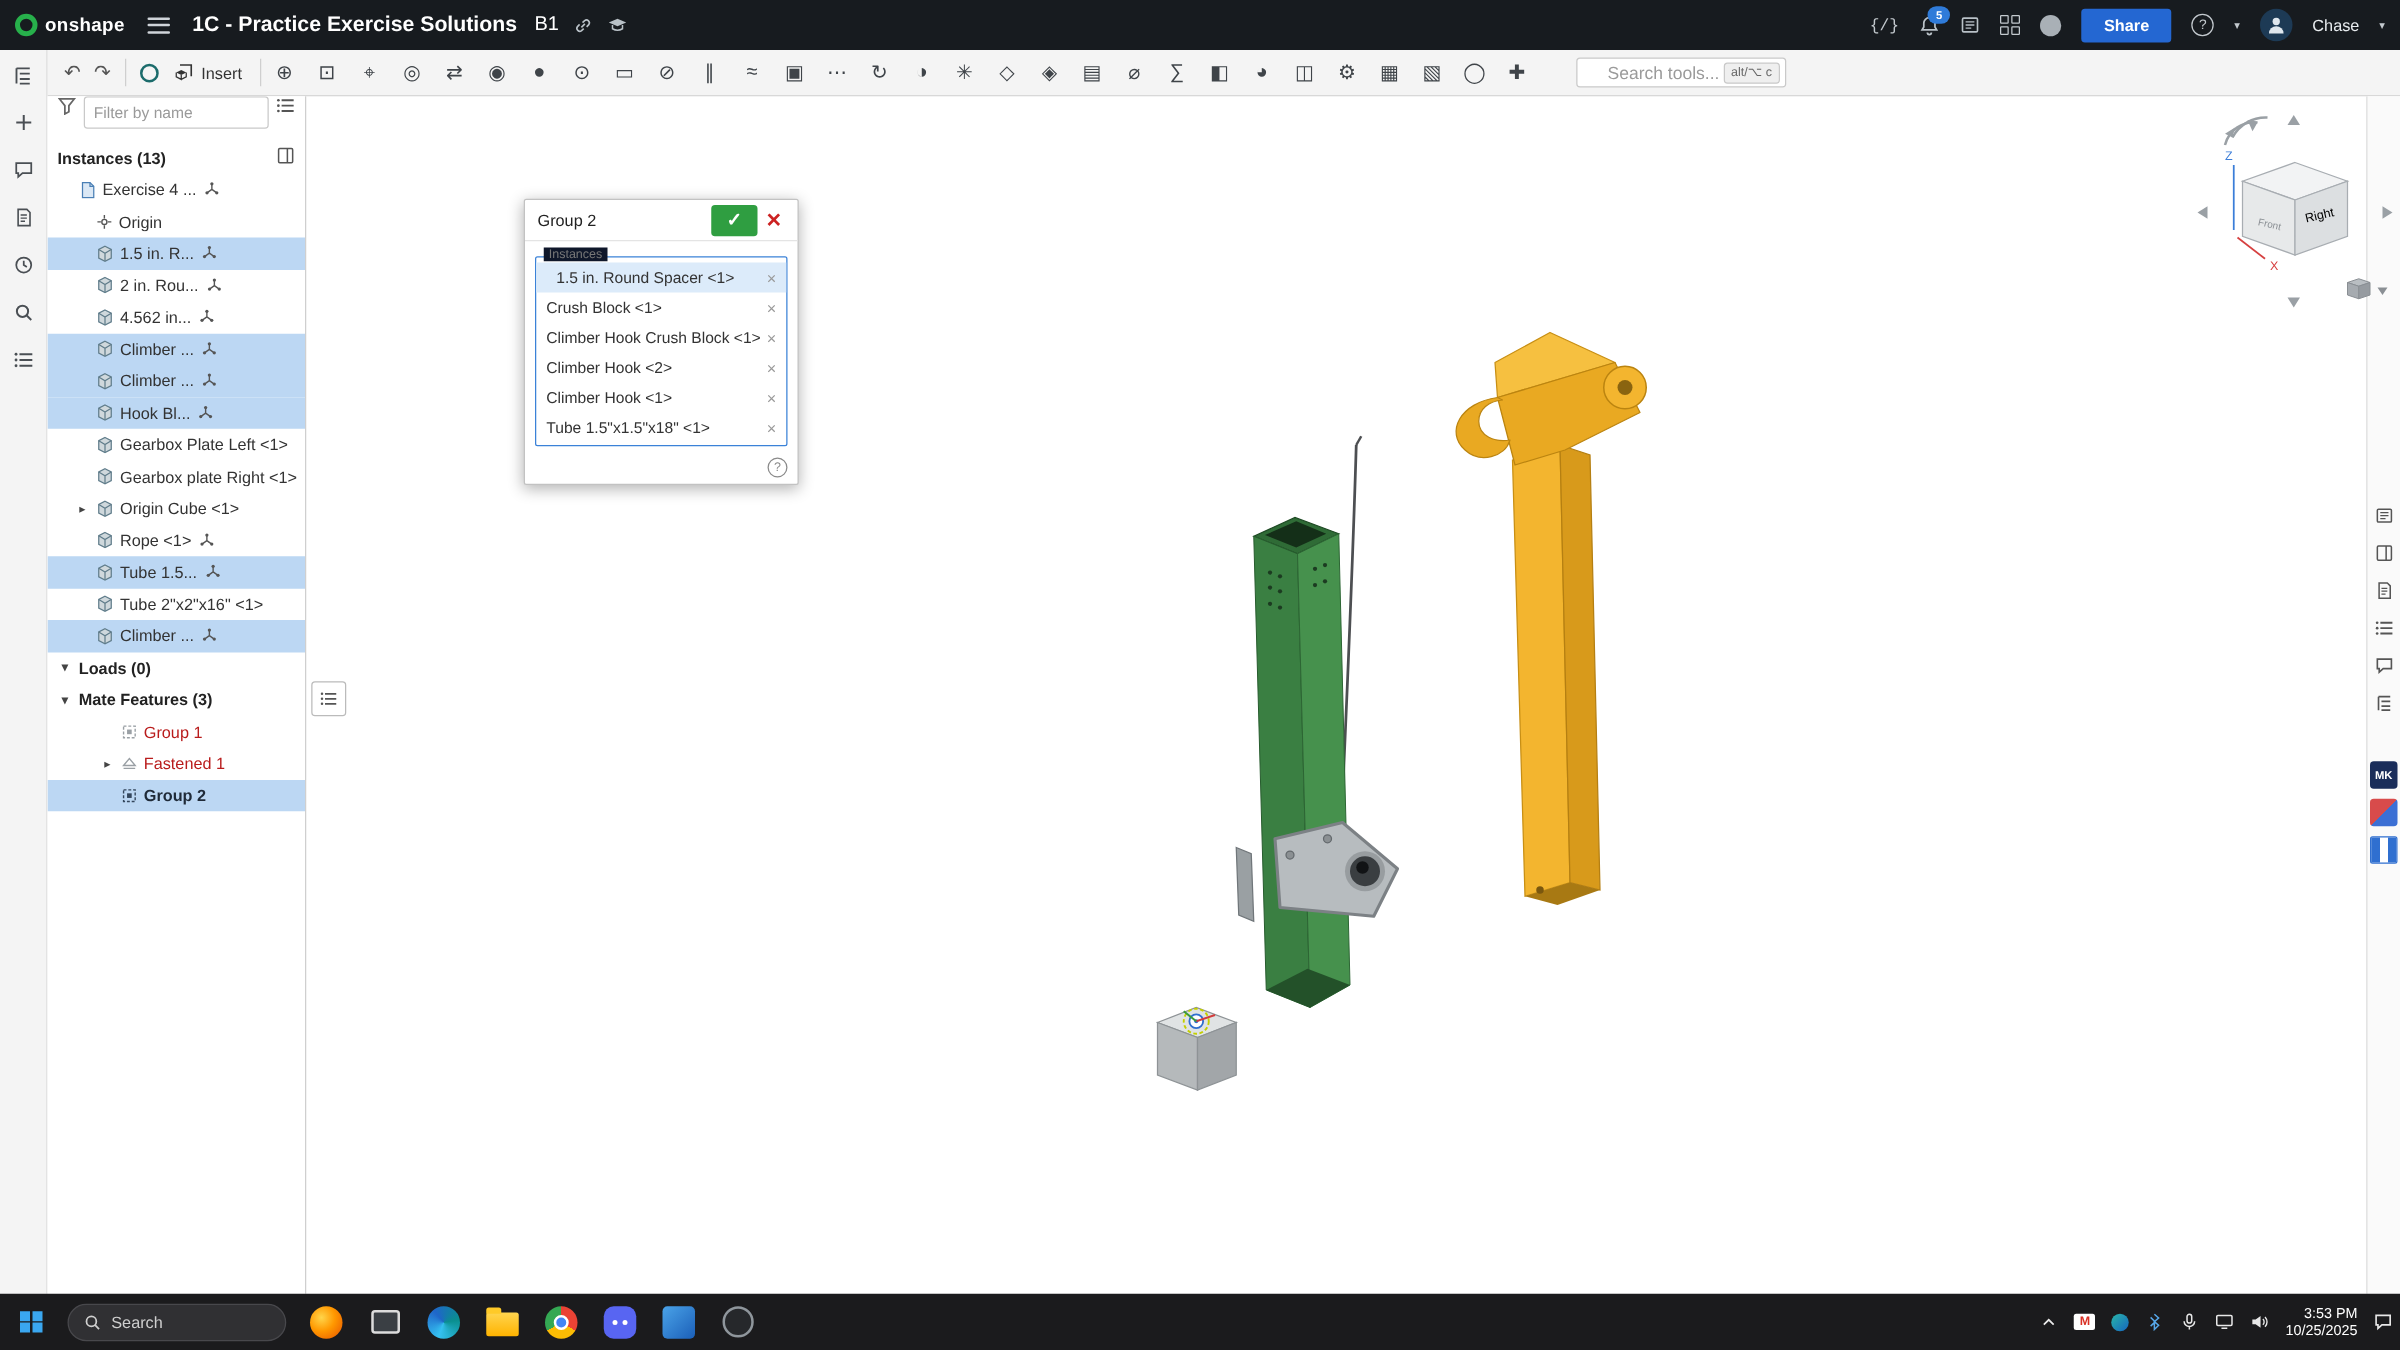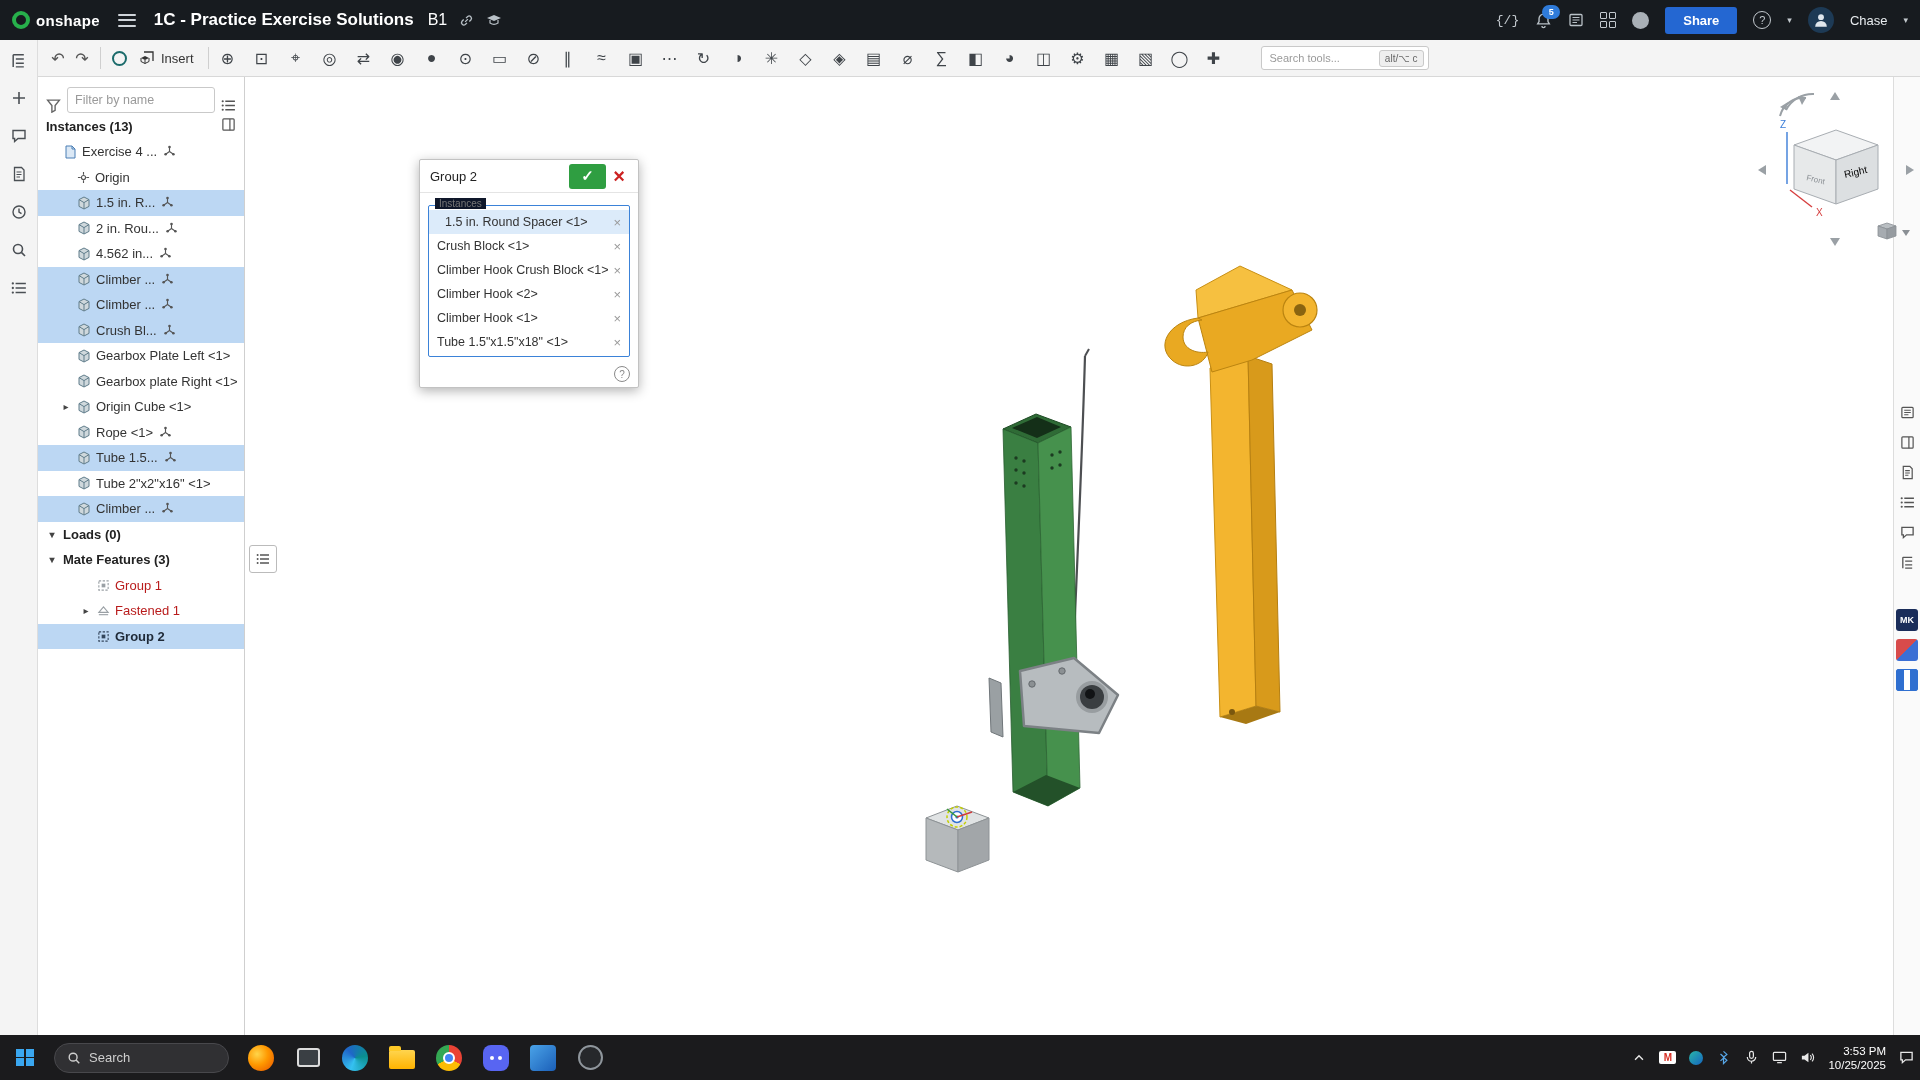--- a/index.html
+++ b/index.html
@@ -41,35 +41,35 @@
         display:flex;align-items:center;justify-content:center;padding:0;}
   .sep{width:1px;height:22px;background:#cfcfcf;margin:0 6px;}
   .sync-ic{width:15px;height:15px;border-radius:50%;border:2px solid #1b6b6b;box-sizing:border-box;}
   .insert-btn{display:flex;align-items:center;gap:6px;background:transparent;border:none;font-size:13px;color:#333;
               padding:0 8px;height:28px;cursor:pointer;font-family:inherit;}
   .tools{display:flex;align-items:center;}
   .tool{width:26px;height:26px;margin-right:8px;border:none;background:transparent;cursor:pointer;
         display:flex;align-items:center;justify-content:center;padding:0;}
   .tglyph{font-size:16px;color:#3f4449;}
   .searchtools{position:relative;margin-left:26px;}
-  .searchtools input{width:168px;height:24px;border:1px solid #c9c9c9;border-radius:3px;font-size:11px;
-                     padding:0 52px 0 8px;font-family:inherit;color:#333;box-sizing:border-box;background:#fff;}
+  .searchtools input{width:168px;height:24px;border:1px solid #c9c9c9;border-radius:3px;font-size:14px;
+                     padding:0 52px 0 8px;font-family:inherit;color:#333;box-sizing:border-box;background:#fff;text-align:right;}
   .searchtools input::placeholder{color:#9a9a9a;}
   .kbd{position:absolute;right:5px;top:4px;background:#efefef;border:1px solid #c9c9c9;border-radius:3px;
        font-size:10px;color:#666;padding:1px 5px;line-height:13px;}
 
   
   .leftstrip{left:0;top:40px;width:38px;height:995px;background:#f4f4f4;border-right:1px solid #ddd;
              display:flex;flex-direction:column;align-items:center;padding-top:8px;box-sizing:border-box;gap:14px;}
   .strip-ic{width:24px;height:24px;display:flex;align-items:center;justify-content:center;color:#4a4f54;cursor:pointer;}
 
   
   .leftpanel{left:38px;top:77px;width:207px;height:958px;background:#fff;border-right:1px solid #cfcfcf;
              box-sizing:border-box;overflow:hidden;}
-  .filter-row{height:36px;display:flex;align-items:flex-end;gap:6px;padding:0 8px;}
+  .filter-row{height:36px;display:flex;align-items:flex-start;gap:6px;padding:0 8px;}
   .filter-row input{flex:1;height:24px;border:1px solid #c9c9c9;border-radius:3px;font-size:12.5px;padding:0 7px;
                     font-family:inherit;min-width:0;}
   .filter-row input::placeholder{color:#9a9a9a;}
   .panel-head{height:26px;display:flex;align-items:center;padding:0 8px;font-size:13px;font-weight:700;color:#222;}
   .panel-head .ph-ic{margin-left:auto;color:#555;}
   .trow{display:flex;align-items:center;height:25.5px;padding-left:8px;gap:5px;font-size:13px;color:#333;
         white-space:nowrap;cursor:default;}
   .trow.ind1{padding-left:22px;}
   .trow.ind2{padding-left:42px;}
   .trow.sel{background:#bcd7f3;}
@@ -612,21 +612,21 @@
           </svg>
         </span>
     </div>
     <div class="trow ind1 sel" data-interactable="true">
       <span class="chev" data-interactable="false"></span>
       <span class="ticon" data-interactable="false">
           <svg width="14" height="14">
             <use href="#i-part"></use>
           </svg>
         </span>
-      <span class="tlabel" data-interactable="false">Crush Bl...</span>
+      <span class="tlabel" data-interactable="false">Hook Bl...</span>
       <span class="mico" data-interactable="true">
           <svg width="13" height="13">
             <use href="#i-mate"></use>
           </svg>
         </span>
     </div>
     <div class="trow ind1" data-interactable="true">
       <span class="chev" data-interactable="false"></span>
       <span class="ticon" data-interactable="false">
           <svg width="14" height="14">

